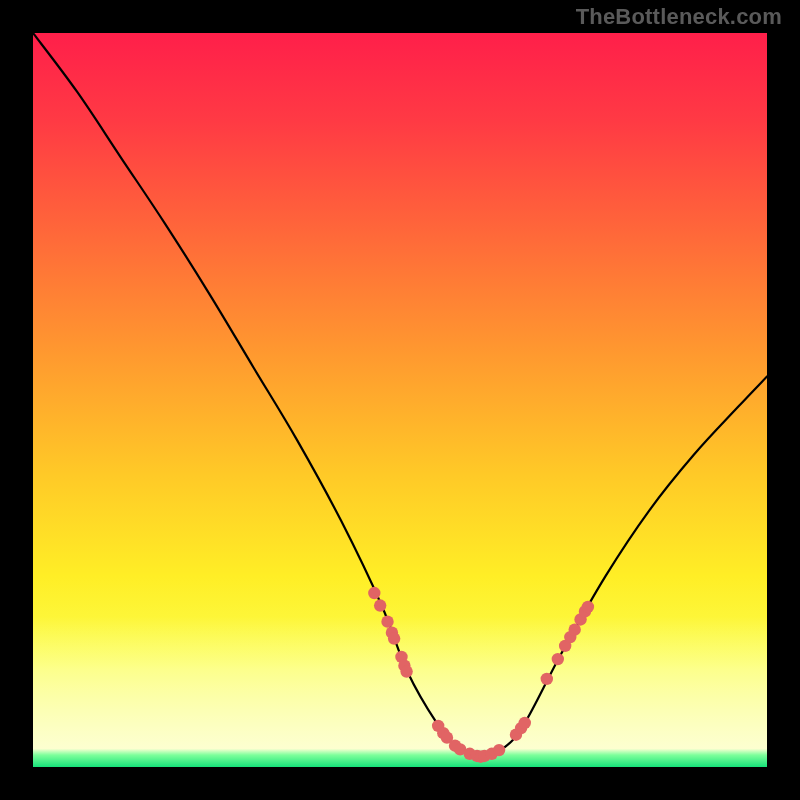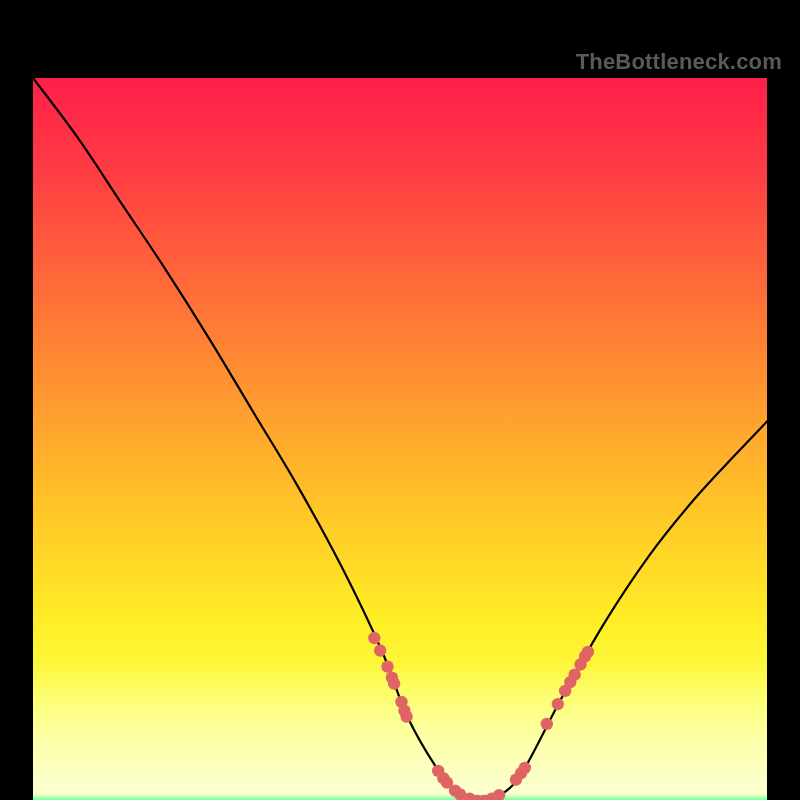--- a/index.html
+++ b/index.html
@@ -7,21 +7,20 @@
     padding: 0;
     width: 800px;
     height: 800px;
     background: #000000;
     overflow: hidden;
   }
   .wrap {
     position: relative;
     width: 800px;
     height: 636px;
-    margin-top: 45px;
   }
   .watermark {
     position: absolute;
     top: 4px;
     right: 18px;
     font-family: Arial, Helvetica, sans-serif;
     font-size: 22px;
     font-weight: bold;
     color: #5a5a5a;
     letter-spacing: 0.2px;

